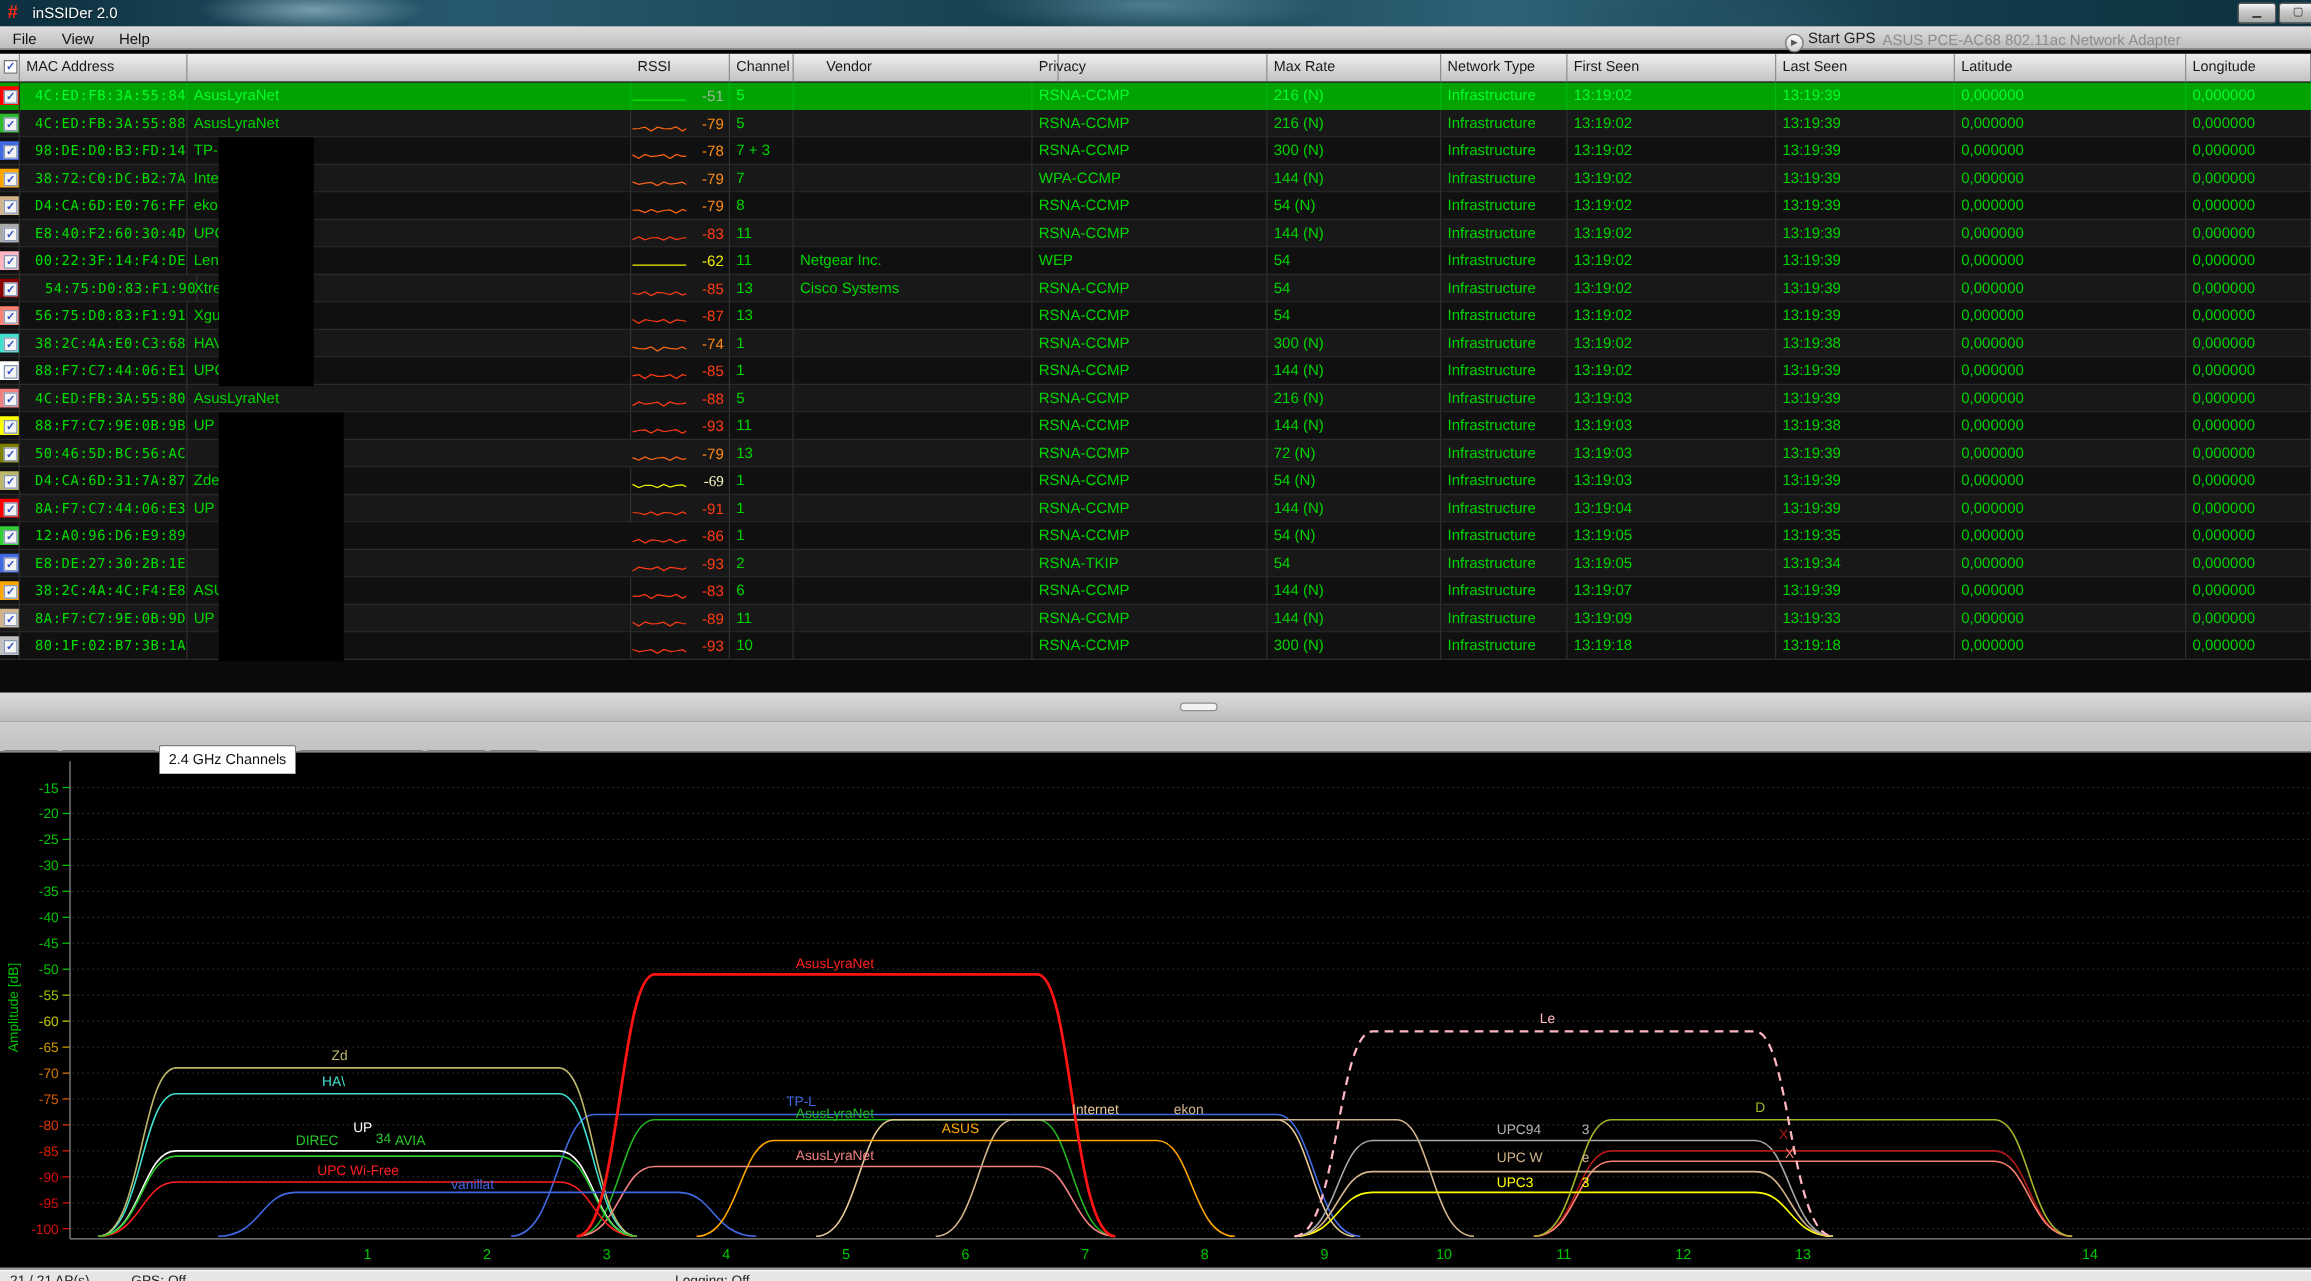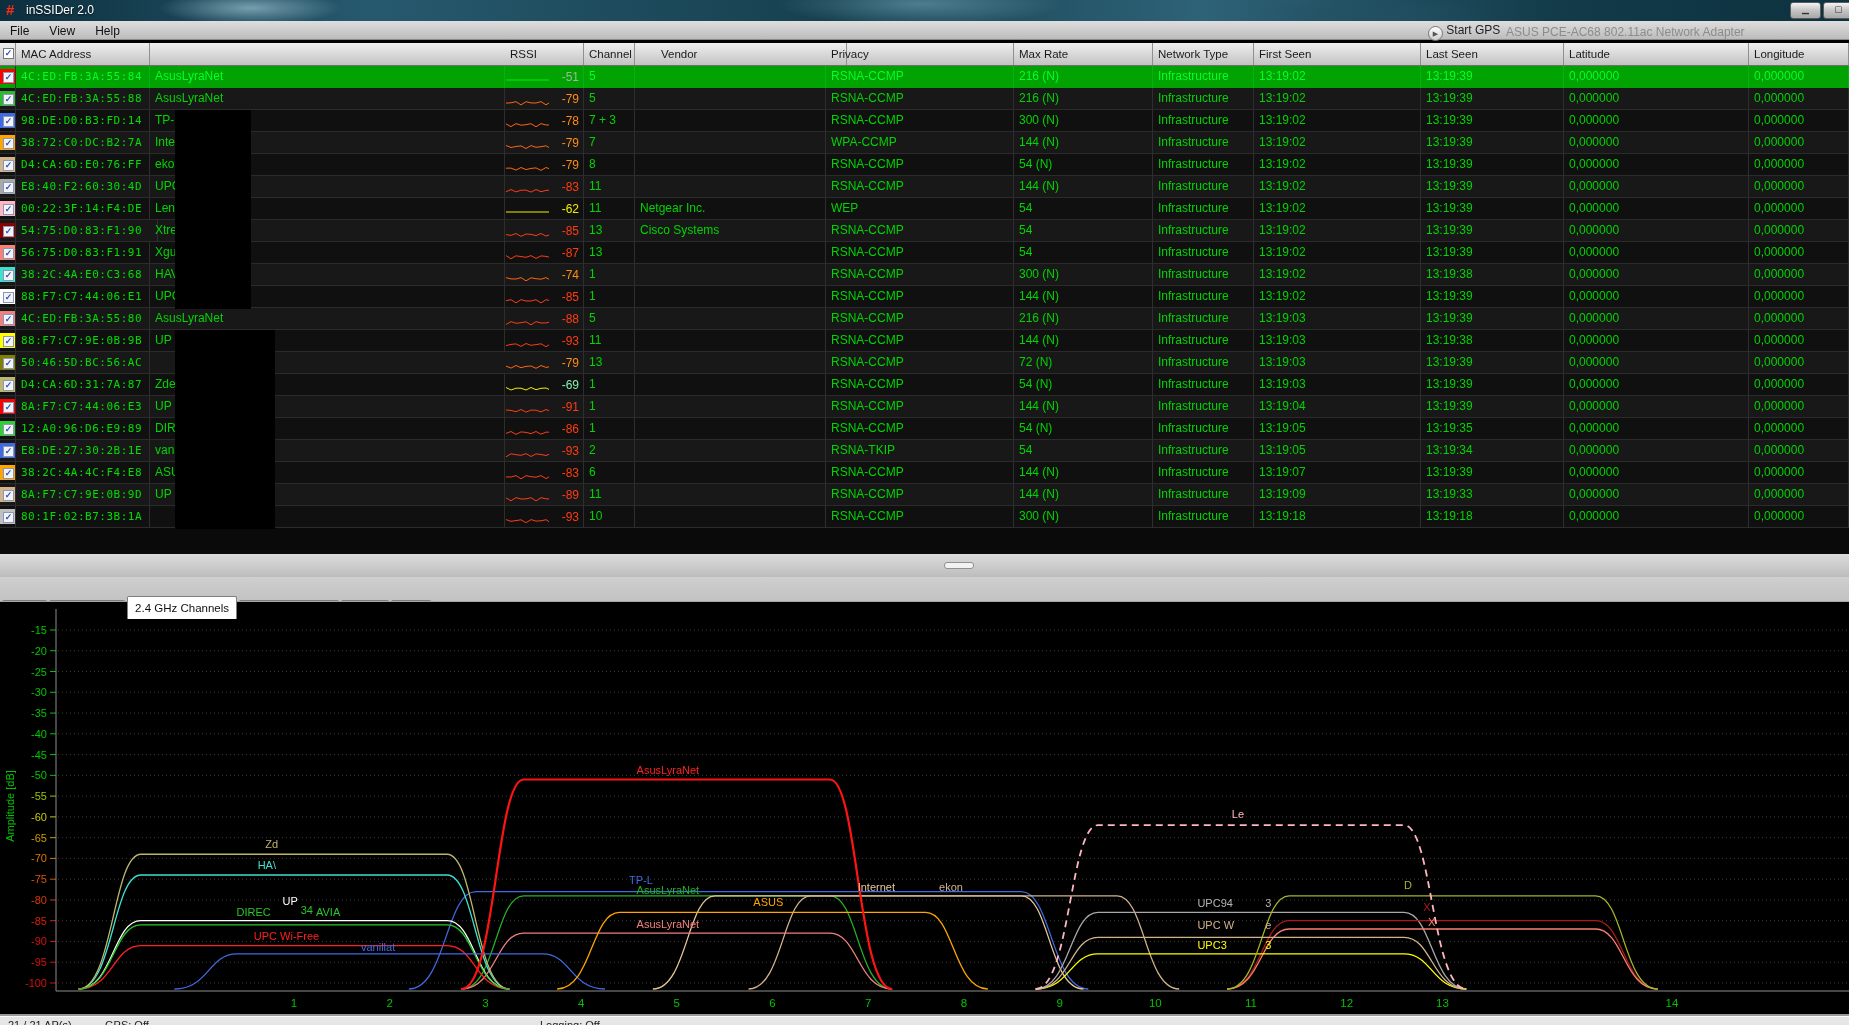--- a/index.html
+++ b/index.html
@@ -29,21 +29,21 @@
     background:linear-gradient(#efefef,#c3c3c3);border-bottom:1px solid #6f6f6f;box-sizing:border-box;}
   .th{position:absolute;top:0;height:22px;line-height:22px;font-size:11.5px;color:#1a1a1a;
       padding-left:5px;box-sizing:border-box;border-right:1px solid #8f8f8f;overflow:hidden;white-space:nowrap;}
   .tbody{position:absolute;left:0;top:66px;width:100%;height:488px;background:#0a0a0a;overflow:hidden;}
   .trow{position:relative;width:100%;height:22px;box-sizing:border-box;border-bottom:1px solid #2b2b2b;}
   .trow.even{background:#101010;} .trow.odd{background:#181818;}
   .trow.selected{background:#00a302;border-bottom-color:#00a302;}
   .td{position:absolute;top:0;height:22px;line-height:21px;font-size:12px;color:#00d400;
       padding-left:5px;box-sizing:border-box;border-right:1px solid #2e2e2e;overflow:hidden;white-space:nowrap;}
   .trow.selected .td{color:#00ff2a;border-right-color:#00b414;}
-  .td.mac{font-family:"DejaVu Sans Mono",monospace;font-size:11px;letter-spacing:0.5px;color:#00de00;}
+  .td.mac{font-family:"DejaVu Sans Mono",monospace;font-size:11px;letter-spacing:0.5px;color:#00de00;text-align:right;}
   .trow.selected .td.mac{color:#00ff2a;}
   .cellcheck{position:absolute;left:0;top:0;width:16px;height:22px;border-right:1px solid #2e2e2e;box-sizing:border-box;}
   .swatch{position:absolute;left:0px;top:3px;width:15px;height:15px;}
   .cb{position:absolute;left:3px;top:3px;width:9px;height:9px;background:#f4f4f4;border:1px solid #8898b8;
       font-size:9px;line-height:9px;color:#3050c8;text-align:center;font-weight:bold;}
   .hcb{position:absolute;left:3px;top:5px;width:9px;height:9px;background:#fff;border:1px solid #777;
       font-size:9px;line-height:9px;color:#3050c8;text-align:center;font-weight:bold;}
   .rssiwrap{display:flex;justify-content:flex-end;align-items:flex-end;height:22px;padding-right:4px;}
   .rssinum{font-size:12px;line-height:21px;margin-left:4px;min-width:26px;text-align:right;}
   .mask{position:absolute;background:#000;z-index:6;}
@@ -484,21 +484,21 @@
           </div>
         </div>
         <div class="td mac" style="left: 16px; width: 134px;">D4:CA:6D:31:7A:87</div>
         <div class="td" style="left: 150px; width: 355px;">Zde</div>
         <div class="td" style="left: 505px; width: 79px; padding: 0px;">
           <div class="rssiwrap">
             <svg width="52" height="13">
               <polyline points="1,4.5 6,7.0 11,5.2 16,5.2 21,7.0 26,4.5 31,6.7 36,5.3 41,5.0 46,7.3" fill="none" stroke="#f0f000" stroke-width="1"></polyline>
               <line x1="47" x2="51" y1="7.253152767761576" y2="7.253152767761576" stroke="#ffffff" stroke-width="1.5"></line>
             </svg>
-            <span class="rssinum" style="color: #86efac;">-69</span>
+            <span class="rssinum" style="color: #fef9c3; font-family: Liberation Serif, serif;">-69</span>
           </div>
         </div>
         <div class="td" style="left: 584px; width: 51px;">1</div>
         <div class="td" style="left: 635px; width: 191px;"></div>
         <div class="td" style="left: 826px; width: 188px;">RSNA-CCMP</div>
         <div class="td" style="left: 1014px; width: 139px;">54 (N)</div>
         <div class="td" style="left: 1153px; width: 101px;">Infrastructure</div>
         <div class="td" style="left: 1254px; width: 167px;">13:19:03</div>
         <div class="td" style="left: 1421px; width: 143px;">13:19:39</div>
         <div class="td" style="left: 1564px; width: 185px;">0,000000</div>
@@ -531,21 +531,20 @@
         <div class="td" style="left: 1564px; width: 185px;">0,000000</div>
         <div class="td" style="left: 1749px; width: 100px;">0,000000</div>
       </div>
       <div class="trow even">
         <div class="cellcheck">
           <div class="swatch" style="background: rgb(50, 205, 50);">
             <div class="cb">✓</div>
           </div>
         </div>
         <div class="td mac" style="left: 16px; width: 134px;">12:A0:96:D6:E9:89</div>
-        <div class="td" style="left: 150px; width: 355px;">DIR</div>
         <div class="td" style="left: 505px; width: 79px; padding: 0px;">
           <div class="rssiwrap">
             <svg width="52" height="13">
               <polyline points="1,6.4 6,4.5 11,7.4 16,4.9 21,5.4 26,6.6 31,4.5 36,7.2 41,5.1 46,5.3" fill="none" stroke="#ff3c14" stroke-width="1"></polyline>
               <line x1="47" x2="51" y1="5.254495533302624" y2="5.254495533302624" stroke="#ffffff" stroke-width="1.5"></line>
             </svg>
             <span class="rssinum" style="color: rgb(255, 60, 20);">-86</span>
           </div>
         </div>
         <div class="td" style="left: 584px; width: 51px;">1</div>
@@ -558,21 +557,20 @@
         <div class="td" style="left: 1564px; width: 185px;">0,000000</div>
         <div class="td" style="left: 1749px; width: 100px;">0,000000</div>
       </div>
       <div class="trow odd">
         <div class="cellcheck">
           <div class="swatch" style="background: rgb(65, 105, 225);">
             <div class="cb">✓</div>
           </div>
         </div>
         <div class="td mac" style="left: 16px; width: 134px;">E8:DE:27:30:2B:1E</div>
-        <div class="td" style="left: 150px; width: 355px;">van</div>
         <div class="td" style="left: 505px; width: 79px; padding: 0px;">
           <div class="rssiwrap">
             <svg width="52" height="13">
               <polyline points="1,7.8 6,4.8 11,5.7 16,6.3 21,4.6 26,7.5 31,4.9 36,5.5 41,6.5 46,4.5" fill="none" stroke="#ff3c14" stroke-width="1"></polyline>
               <line x1="47" x2="51" y1="4.521389711268187" y2="4.521389711268187" stroke="#ffffff" stroke-width="1.5"></line>
             </svg>
             <span class="rssinum" style="color: rgb(255, 60, 20);">-93</span>
           </div>
         </div>
         <div class="td" style="left: 584px; width: 51px;">2</div>

